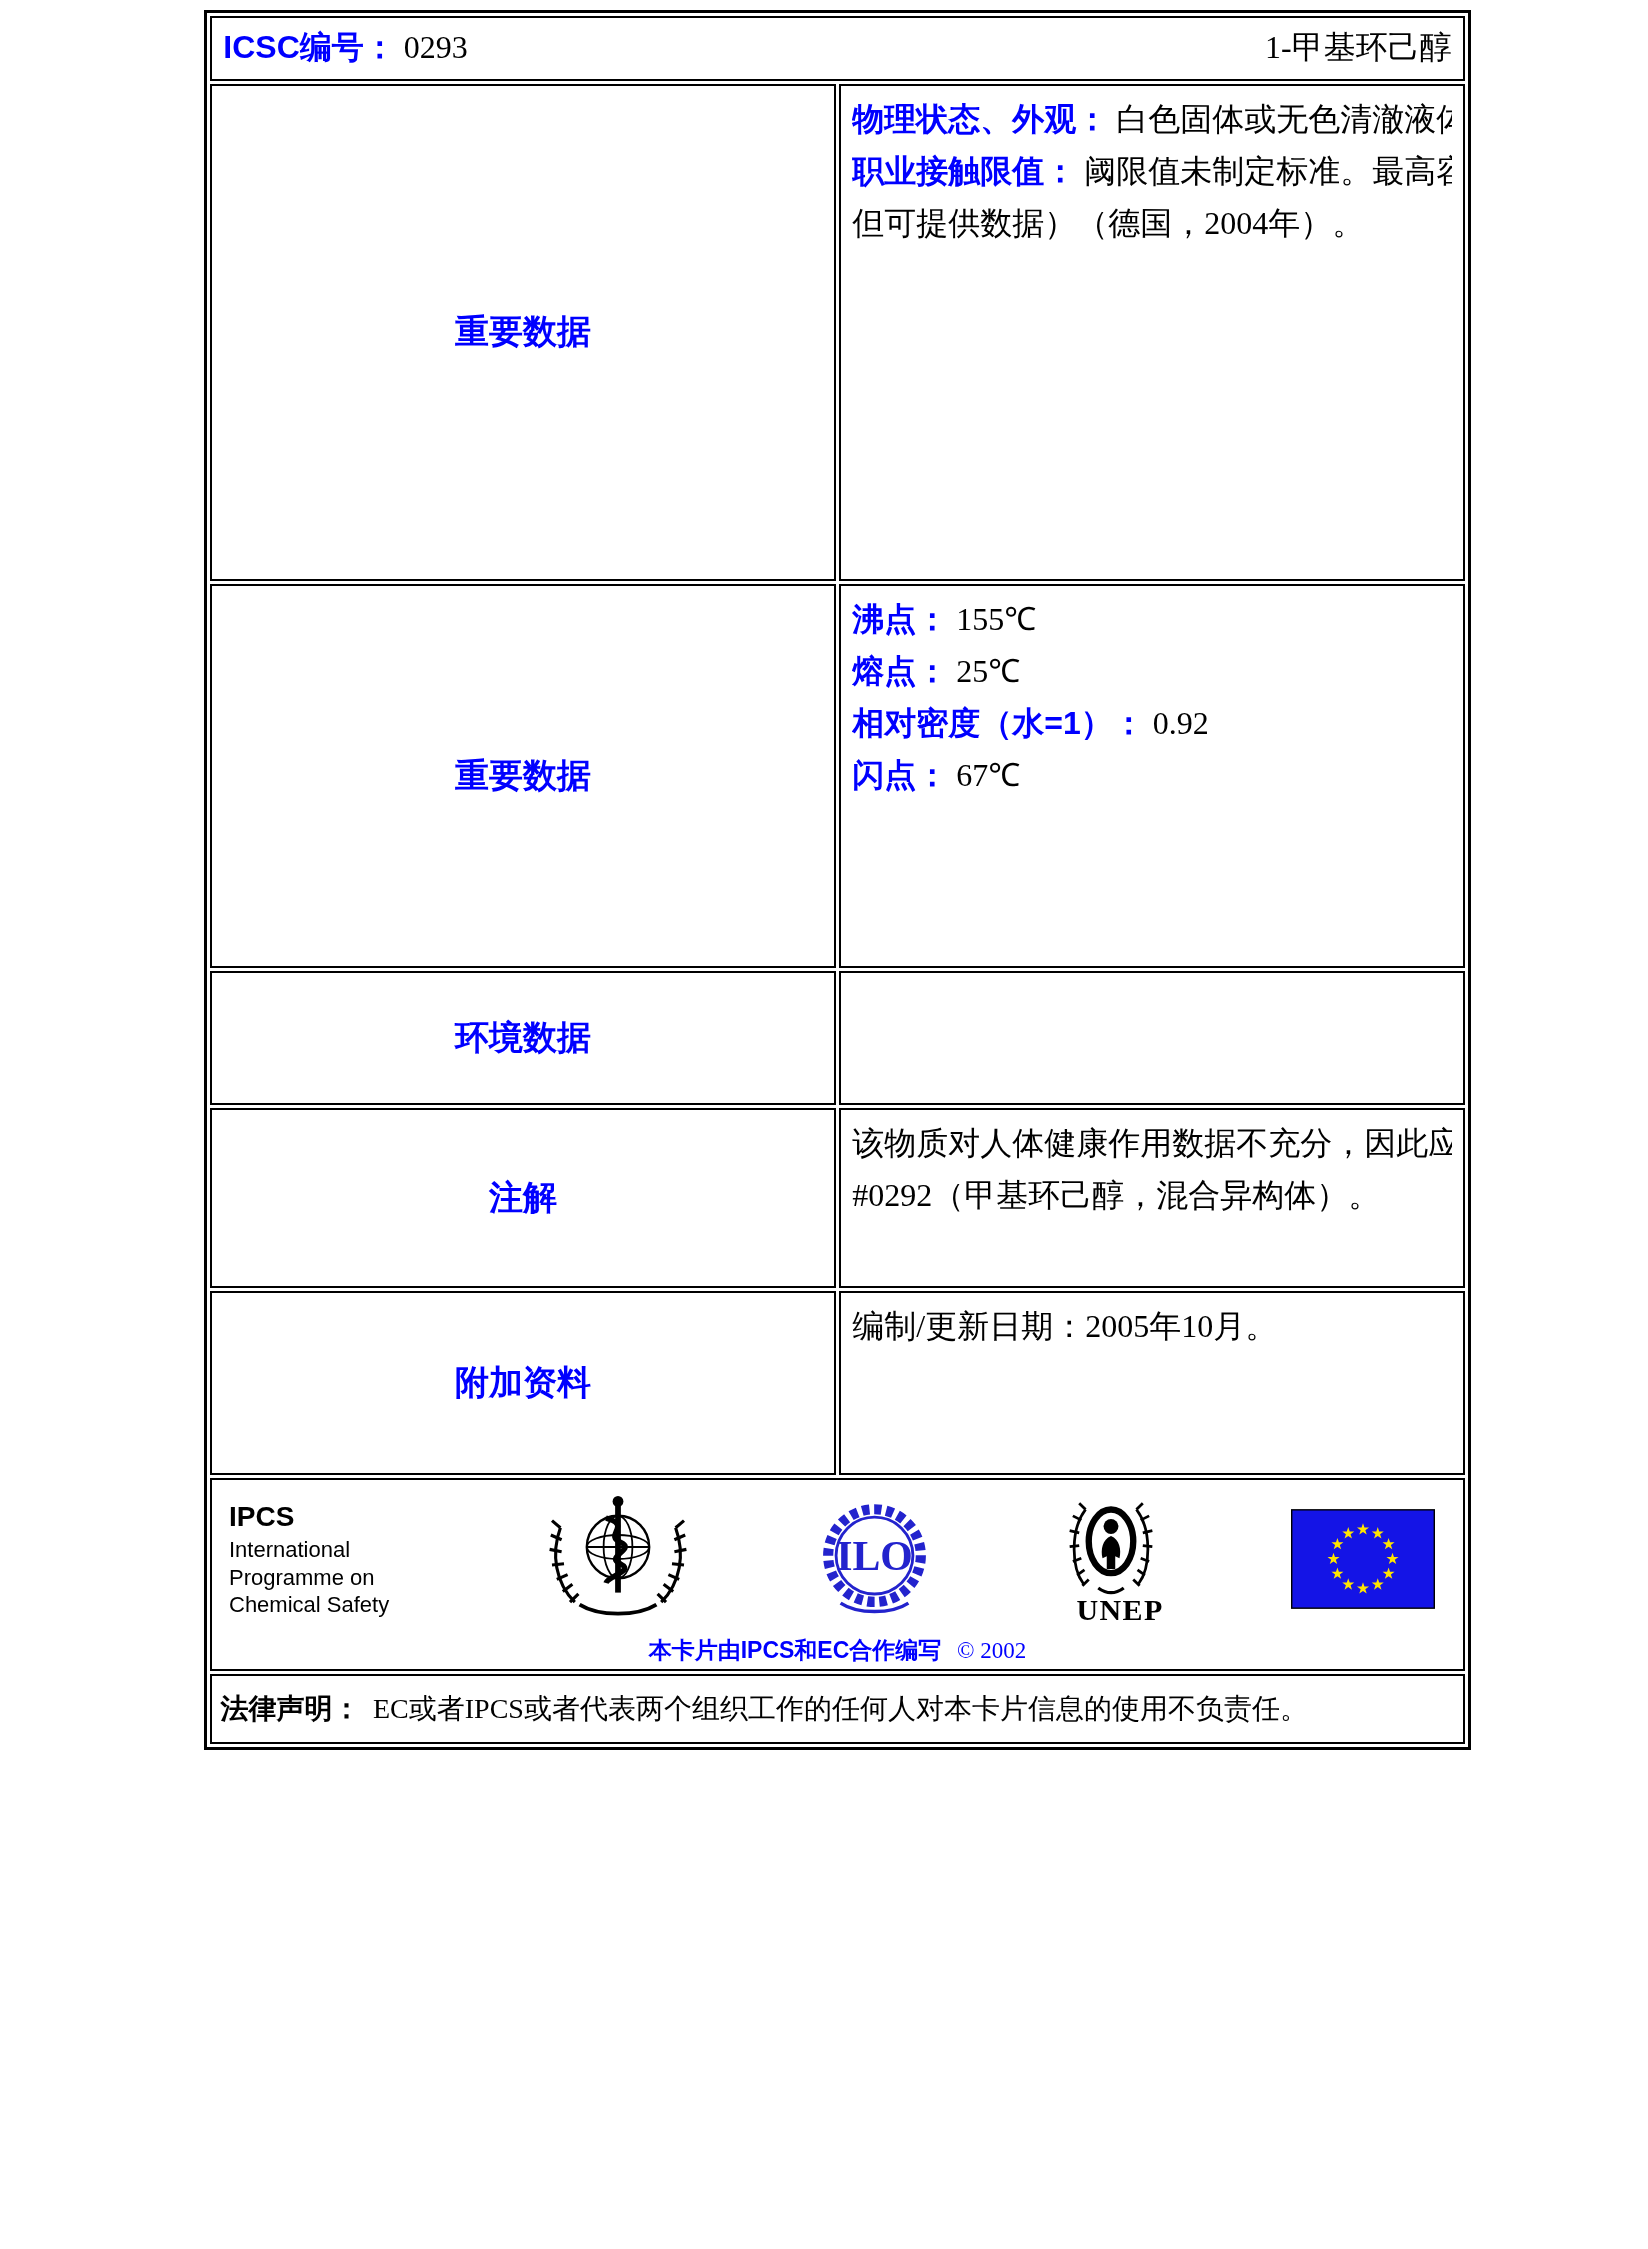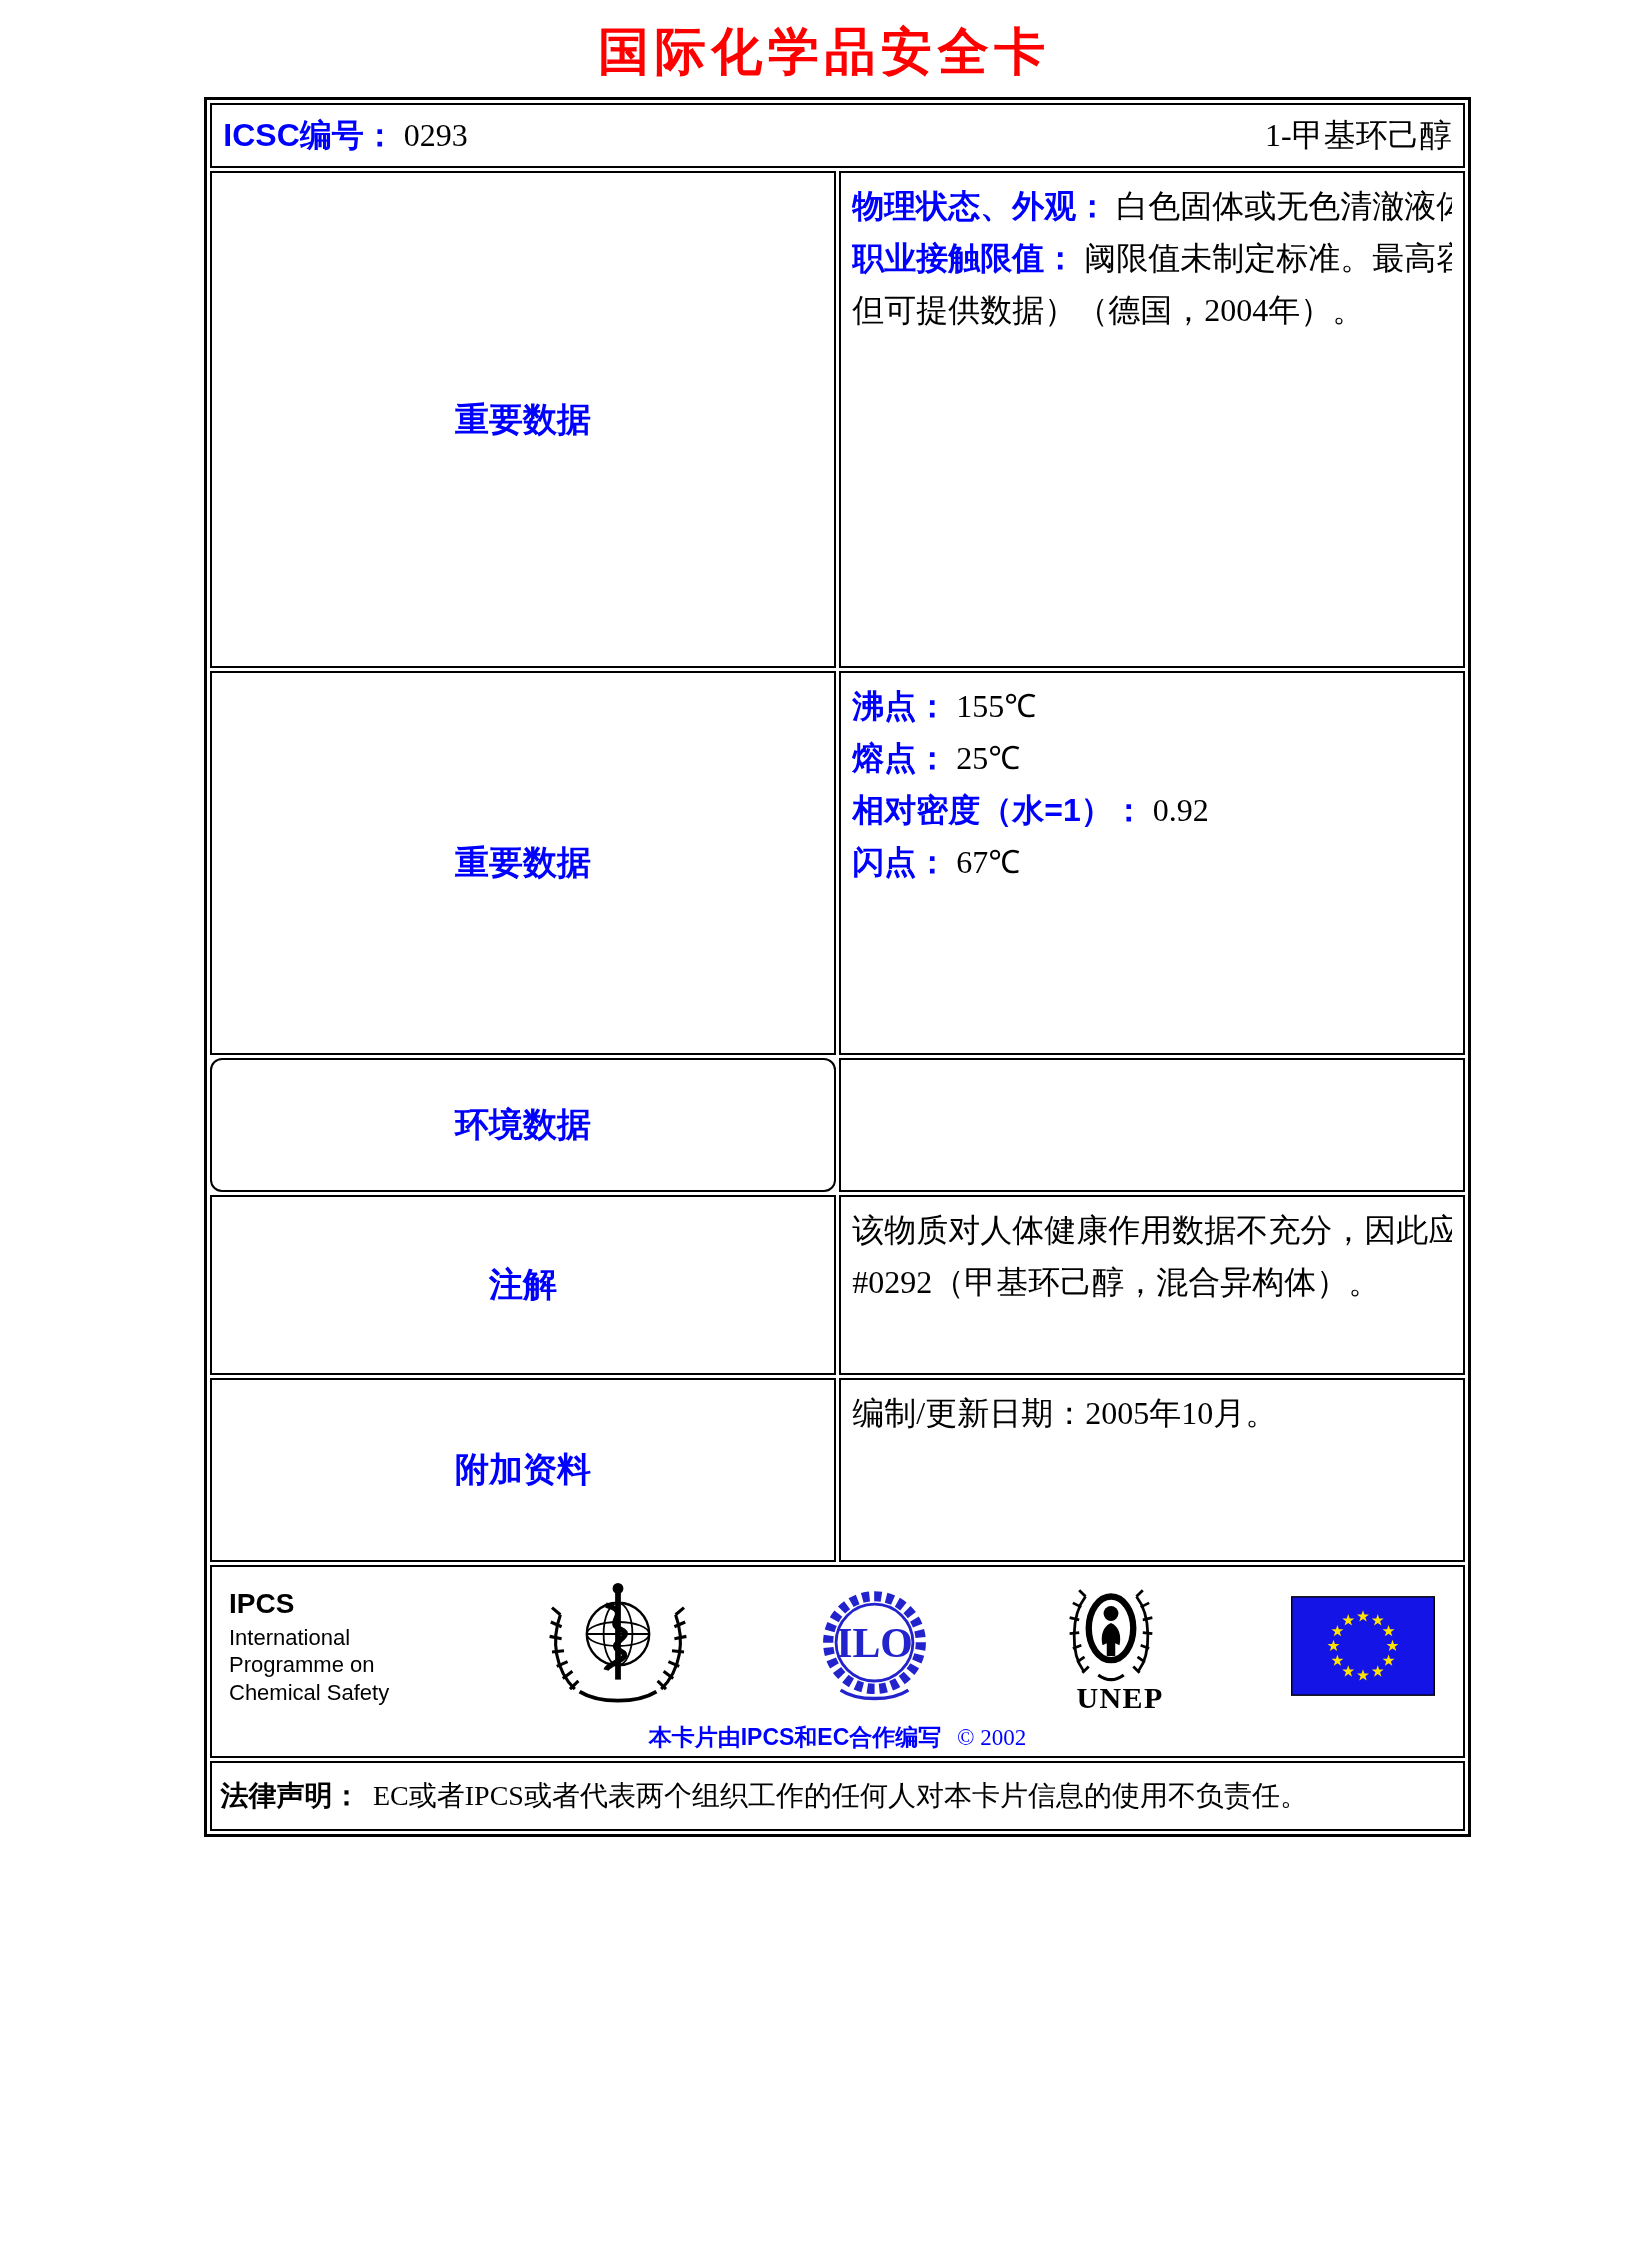--- a/index.html
+++ b/index.html
@@ -12,21 +12,21 @@
   td.header-cell{padding:8.4px 11.3px;font-size:32px;}
   .header-flex{display:flex;justify-content:space-between;align-items:flex-start;}
   .k{color:#0000ff;font-family:"Liberation Sans",sans-serif;font-weight:bold;}
   .v{color:#000000;font-family:"Liberation Serif",serif;}
   td.label-cell{width:176px;text-align:center;vertical-align:middle;color:#0000ff;
     font-family:"Liberation Sans",sans-serif;font-weight:bold;font-size:34px;padding:0 9px;}
   td.content-cell{vertical-align:top;padding:7px 11.3px;font-size:32px;line-height:52px;}
   .line{white-space:nowrap;overflow:hidden;}
   td.h-important{height:493px;}
   td.h-physical{height:380px;}
-  td.h-env{height:130px;border-radius:12px;}
+  td.h-env{height:130px;}
   td.h-notes{height:176px;}
   td.h-additional{height:180px;}
   td.footer-cell{height:180px;padding:4.2px 7px 2.8px 7px;vertical-align:top;}
   .logos-row{display:flex;align-items:center;justify-content:space-between;padding:2.8px 21px 0 10px;height:144px;}
   .ipcs-block{font-family:"Liberation Sans",sans-serif;color:#000;width:190px;line-height:1.25;}
   .ipcs-acronym{font-weight:bold;font-size:28px;margin-bottom:2.8px;}
   .ipcs-line{font-size:22px;}
   .logo-box{display:flex;flex-direction:column;align-items:flex-end;}
   .unep-label{font-family:"Liberation Serif",serif;font-weight:bold;font-size:30px;color:#000;margin-top:-5.6px;letter-spacing:1.4px;}
   .credit-line{text-align:center;margin-top:4.2px;font-size:23px;color:#0000ff;}
@@ -34,21 +34,20 @@
   .credit-copy{font-family:"Liberation Serif",serif;margin-left:10px;}
   td.legal-cell{height:49px;padding:8.4px 8.4px;font-size:28px;vertical-align:middle;}
   .legal-label{font-family:"Liberation Sans",sans-serif;font-weight:bold;color:#000;}
   .legal-text{font-family:"Liberation Serif",serif;color:#000;margin-left:5.6px;text-align:right;}
 </style>
 </head>
 <body>
 
 <div class="page">
 
-  <h1 class="page-title">国际化学品安全卡</h1>
 
   <table class="card">
 
     <tbody>
         <tr>
       <td class="header-cell" colspan="2">
         <div class="header-flex">
           <span>
             <span class="k">ICSC编号：</span>
             <span class="v">0293</span>

